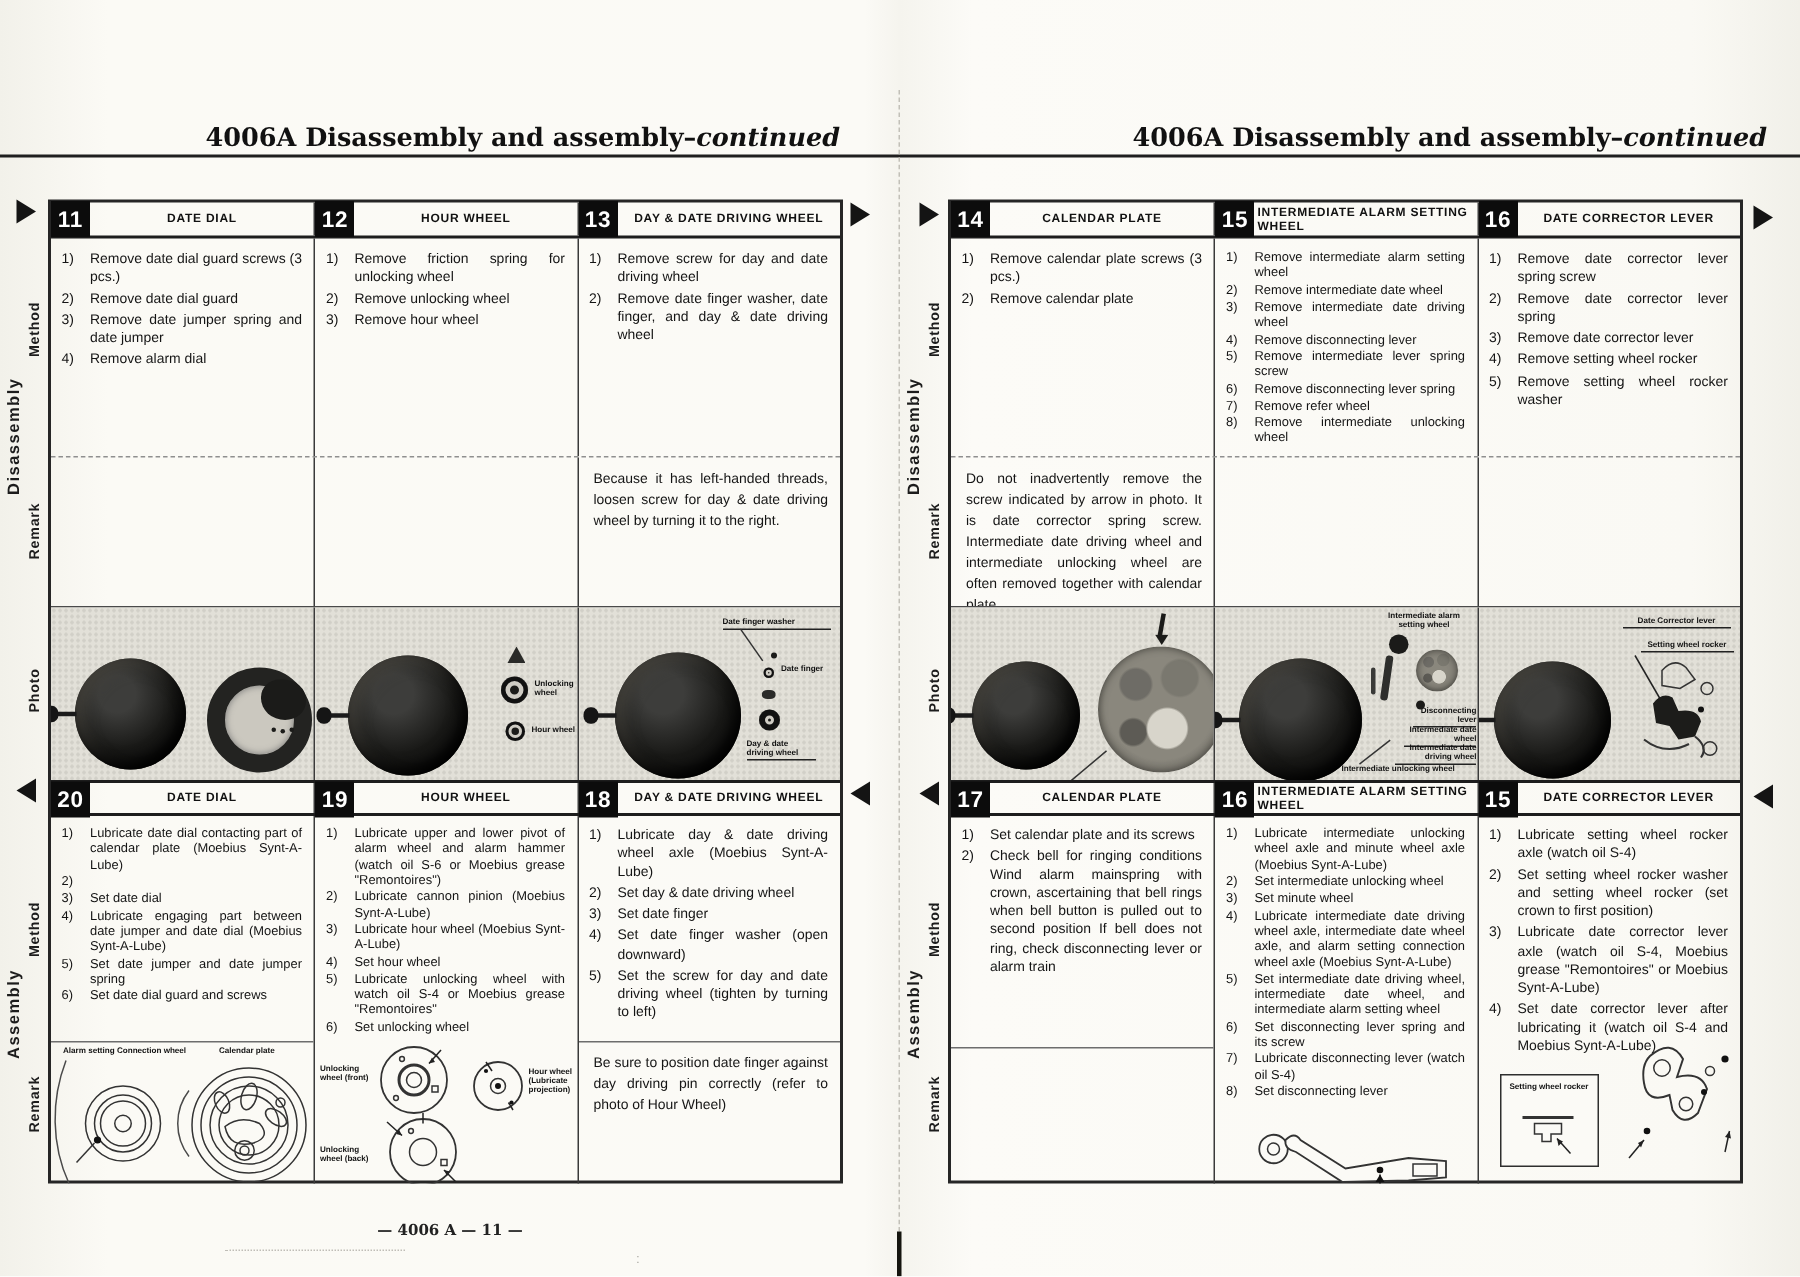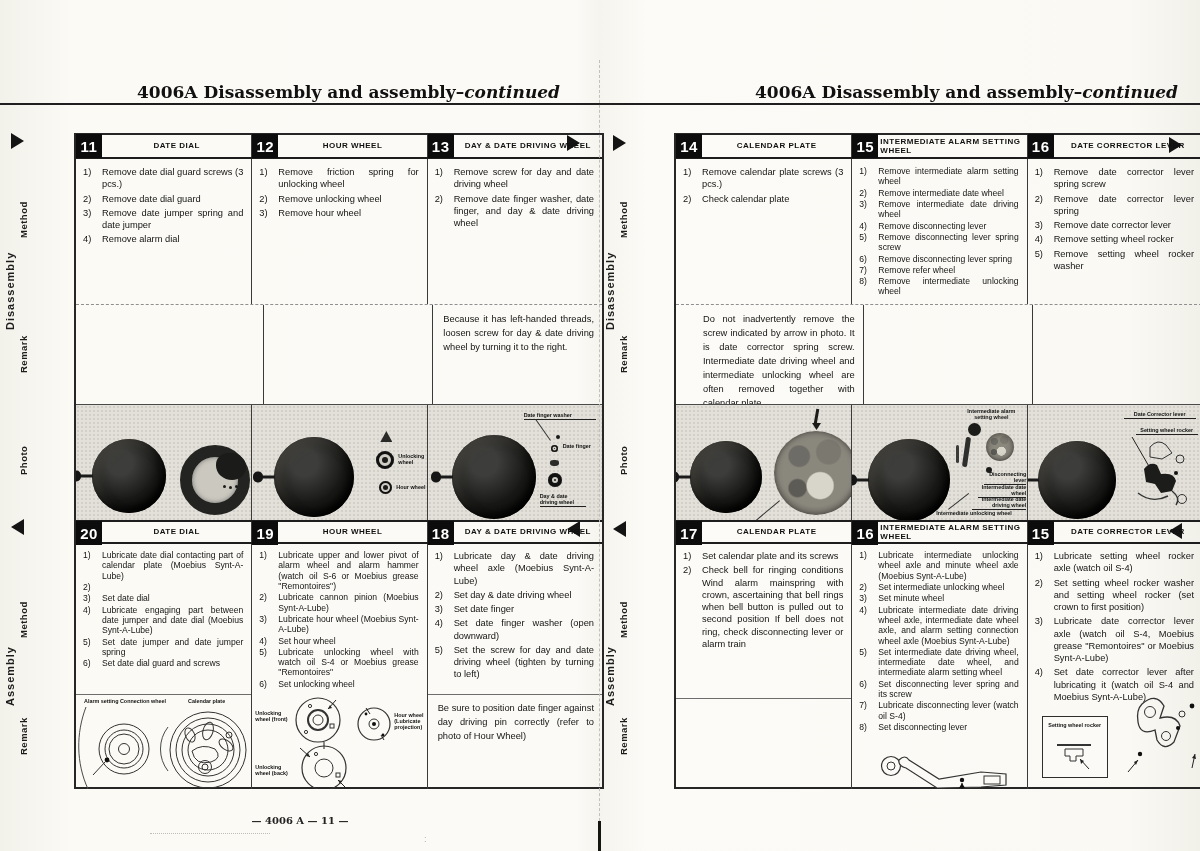--- a/index.html
+++ b/index.html
@@ -6,30 +6,30 @@
   .canvas{position:relative;width:1200px;height:851px;background:linear-gradient(90deg,#f2f1ea,#fbfaf5 6%,#fbfaf6 48%,#f5f4ee 50%,#fcfbf7 54%,#faf9f4 94%,#f1f0e9);overflow:hidden;font-family:"Liberation Sans",sans-serif;color:#141414;}
   .page{position:absolute;top:0;width:600px;height:851px;}
   .pg-title{position:absolute;top:82px;font-family:"DejaVu Serif",serif;font-weight:bold;font-size:17px;color:#111;white-space:nowrap;}
   .pg-title .it{font-style:italic;}
   .rule{position:absolute;top:103px;left:0;right:0;height:2px;background:#1f1f1f;}
   .vlab{position:absolute;writing-mode:vertical-rl;transform:rotate(180deg);width:13px;font-weight:bold;font-size:9.5px;letter-spacing:.5px;color:#1c1c1c;display:flex;align-items:center;justify-content:center;}
   .vlab.big{font-size:11px;width:15px;letter-spacing:1px;}
   .tri-r{position:absolute;width:0;height:0;border-left:13px solid #141414;border-top:8px solid transparent;border-bottom:8px solid transparent;}
   .tri-l{position:absolute;width:0;height:0;border-right:13px solid #141414;border-top:8px solid transparent;border-bottom:8px solid transparent;}
   .footer{position:absolute;top:815px;left:0;width:100%;text-align:center;font-family:"DejaVu Serif",serif;font-weight:bold;font-size:10px;color:#222;}
-  .tbl{position:absolute;left:32px;top:133px;width:530px;height:656px;border:2px solid #262626;box-sizing:border-box;background:transparent;margin-left:42px;}
+  .tbl{position:absolute;left:32px;top:133px;width:530px;height:656px;border:2px solid #262626;box-sizing:border-box;background:transparent;}
   .row{display:grid;grid-template-columns:1fr 1fr 1fr;box-sizing:border-box;}
   .row > div{box-sizing:border-box;}
   .row > div + div{border-left:1px solid #3a3a3a;}
   .hdr{height:24px;border-bottom:2px solid #1d1d1d;}
   .hcell{position:relative;}
   .numbox{position:absolute;left:0;top:-1px;width:26px;height:24px;background:#0c0c0c;color:#fff;font-weight:bold;font-size:15px;display:flex;align-items:center;justify-content:center;letter-spacing:.5px;}
   .htitle{position:absolute;left:28px;right:2px;top:0;bottom:0;display:flex;align-items:center;justify-content:center;text-align:center;font-size:8px;font-weight:bold;letter-spacing:.5px;line-height:1.15;color:#111;}
   .methods{height:145px;}
-  .remarks{height:100px;border-top:1px dashed #8f8f8f;padding-left:17px;}
+  .remarks{height:100px;border-top:1px dashed #8f8f8f;}
   .photos{height:116px;border-top:1px solid #4a4a4a;}
   .asm-hdr{border-top:2px solid #1d1d1d;}
   .abody{height:245px;}
   .m-cell{padding:7px 5px 0 7px;font-size:9.3px;line-height:1.32;overflow:hidden;}
   .dense{font-size:8.6px;line-height:1.2;}
   .step{display:flex;margin-bottom:2px;}
   .dense .step{margin-bottom:1px;}
   .sn{flex:0 0 19px;}
   .st{flex:1;text-align:justify;padding-right:3px;}
   .r-cell{padding:8px 8px 0 10px;font-size:9.3px;line-height:1.5;text-align:justify;overflow:hidden;}
@@ -377,21 +377,21 @@
         </div>
       </div>
       <div class="row methods">
         <div class="m-cell">
             <div class="step">
               <span class="sn">1)</span>
               <span class="st">Remove calendar plate screws (3 pcs.)</span>
             </div>
             <div class="step">
               <span class="sn">2)</span>
-              <span class="st">Check calendar plate</span>
+              <span class="st">Remove calendar plate</span>
             </div>
           </div>
         <div class="m-cell dense">
             <div class="step">
               <span class="sn">1)</span>
               <span class="st">Remove intermediate alarm setting wheel</span>
             </div>
             <div class="step">
               <span class="sn">2)</span>
               <span class="st">Remove intermediate date wheel</span>
@@ -399,21 +399,21 @@
             <div class="step">
               <span class="sn">3)</span>
               <span class="st">Remove intermediate date driving wheel</span>
             </div>
             <div class="step">
               <span class="sn">4)</span>
               <span class="st">Remove disconnecting lever</span>
             </div>
             <div class="step">
               <span class="sn">5)</span>
-              <span class="st">Remove disconnecting lever spring screw</span>
+              <span class="st">Remove intermediate lever spring screw</span>
             </div>
             <div class="step">
               <span class="sn">6)</span>
               <span class="st">Remove disconnecting lever spring</span>
             </div>
             <div class="step">
               <span class="sn">7)</span>
               <span class="st">Remove refer wheel</span>
             </div>
             <div class="step">

